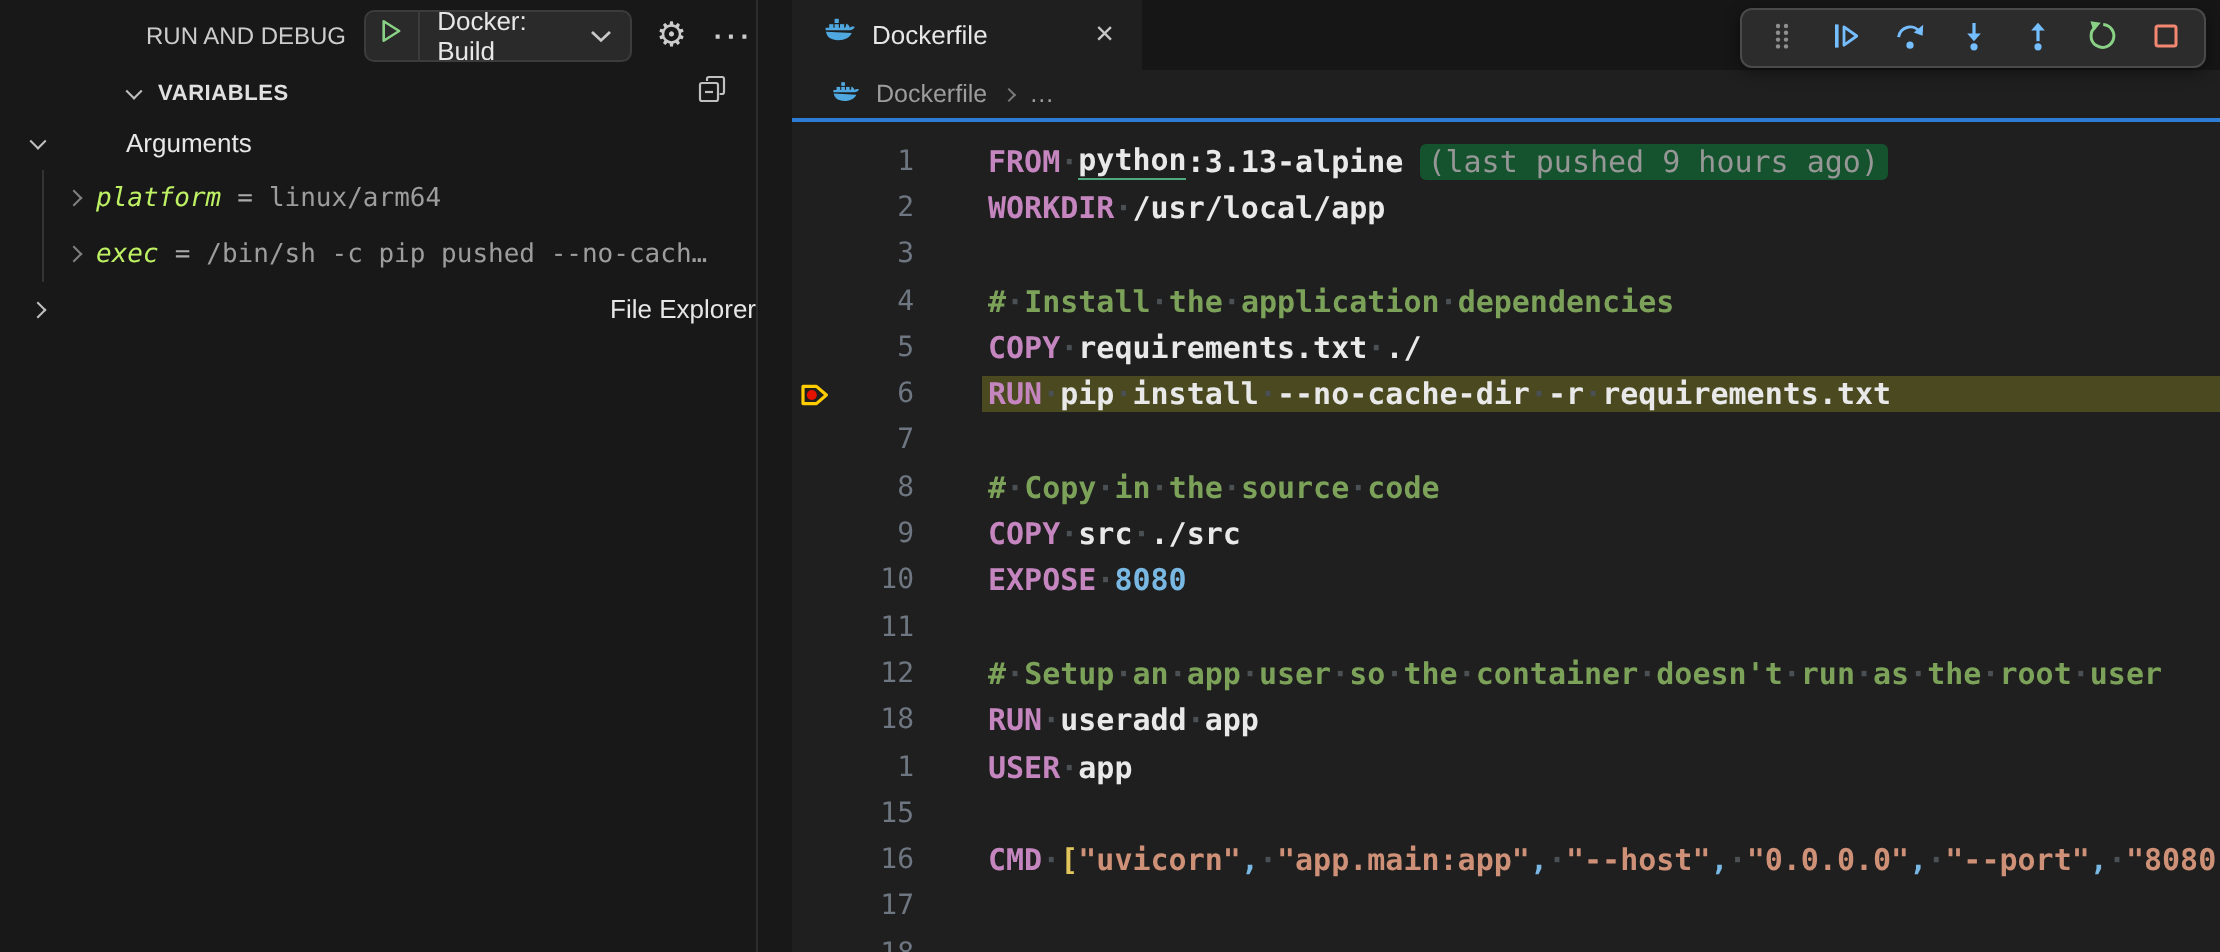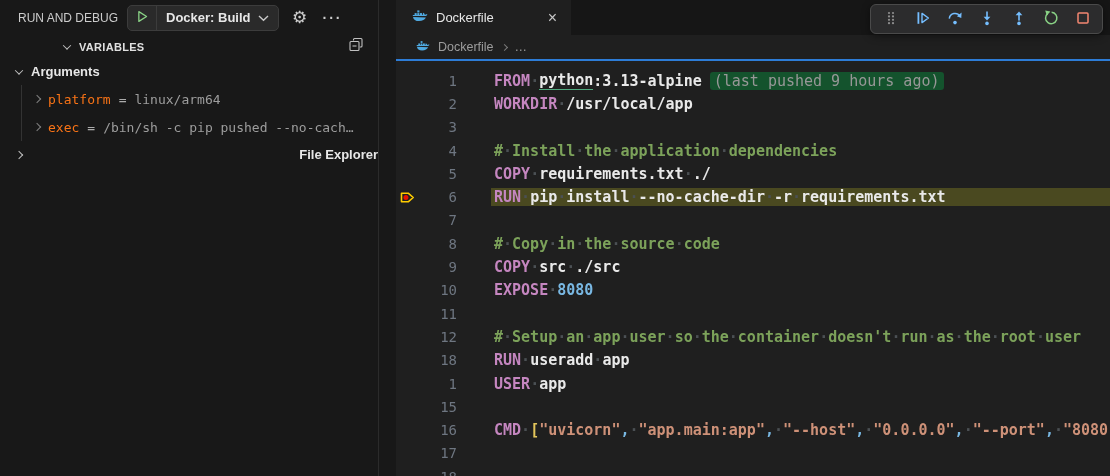--- a/index.html
+++ b/index.html
@@ -7,50 +7,50 @@
   body {
     background:#181818; color:#CCCCCC;
     font-family:"Liberation Sans", sans-serif;
     position:relative;
   }
   .mono { font-family:"DejaVu Sans Mono","Liberation Mono",monospace; }
 
   
   .sidebar { position:absolute; left:0; top:0; width:379px; height:476px;
              background:#181818; border-right:1px solid #2B2B2B; }
-  .sb-header { display:flex; align-items:center; height:35px; padding-left:18px; gap:9px; }
+  .sb-header { display:flex; align-items:center; height:35px; padding-left:30px; gap:9px;margin-left:43px; }
   .sb-title { font-size:12px; color:#CCCCCC; white-space:nowrap; font-weight:400; }
   .launch { display:flex; align-items:stretch; height:26px; background:#2A2A2A;
             border:1px solid #3C3C3C; border-radius:5px; overflow:hidden; cursor:pointer; }
   .launch-play { width:29px; display:flex; align-items:center; justify-content:center;
                  border-right:1px solid #3C3C3C; }
-  .launch-label { display:flex; align-items:center; gap:7px; padding:0 9px; font-size:13px; color:#E7E7E7;font-weight:bold; }
+  .launch-label { display:flex; align-items:center; gap:7px; padding:0 9px; font-size:13px; color:#E7E7E7; }
   .hdr-icon { display:flex; align-items:center; justify-content:center; width:24px; height:24px;
               color:#CCCCCC; background:none; border:none; cursor:pointer; }
   .gear-glyph { font-size:17px; color:#CCCCCC; }
   .more-glyph { font-size:14px; letter-spacing:2px; color:#CCCCCC; font-weight:bold; }
 
   .chev { width:6px; height:6px; border-right:1.4px solid #C0C0C0; border-bottom:1.4px solid #C0C0C0;
           display:inline-block; flex:0 0 auto; }
   .chev.down  { transform:rotate(45deg) translate(-1px,-1px); }
   .chev.right { transform:rotate(-45deg); }
   .chev.dim { border-color:#808080; }
 
   .panel-row { display:flex; align-items:center; height:23px; padding-left:16px; gap:9px; cursor:pointer;margin-left:48px; }
   .panel-title { font-size:11px; font-weight:bold; color:#E0E0E0; letter-spacing:.3px; }
   .panel-spacer { flex:1; }
   .panel-action { margin-right:14px; display:flex; align-items:center; background:none; border:none; cursor:pointer; }
 
   .tree-row { display:flex; align-items:center; height:27px; gap:9px; cursor:pointer; }
-  .tree-row .lbl { font-size:13px; font-weight:bold; color:#E7E7E7; }
+  .tree-row .lbl { font-size:13px; font-weight:normal; color:#E7E7E7;margin-left:32px; }
   .scope-row { padding-left:16px; }
   .var-items { border-left:1px solid #333333; margin-left:21px; }
   .var-row { display:flex; align-items:center; height:28px; gap:8px; padding-left:12px;
              white-space:nowrap; overflow:hidden; cursor:pointer; }
-  .var-name  { font-size:13px; color:#f97316; }
+  .var-name  { font-size:13px; color:#bef264;font-style:italic; }
   .var-eq    { font-size:13px; color:#ABABAB; }
   .var-value { font-size:13px; color:#9D9D9D; }
   .explorer-row { padding-left:16px;justify-content:space-between; }
 
   
   .editor { position:absolute; left:396px; top:0; right:0; height:476px; background:#1F1F1F; }
   .tabstrip { height:35px; background:#161616; display:flex; }
   .tab { display:flex; align-items:center; gap:8px; width:176px; padding:0 10px 0 16px;
          background:#1F1F1F; border-right:1px solid #161616; cursor:pointer; }
   .tab-label { font-size:13px; color:#E7E7E7; }

